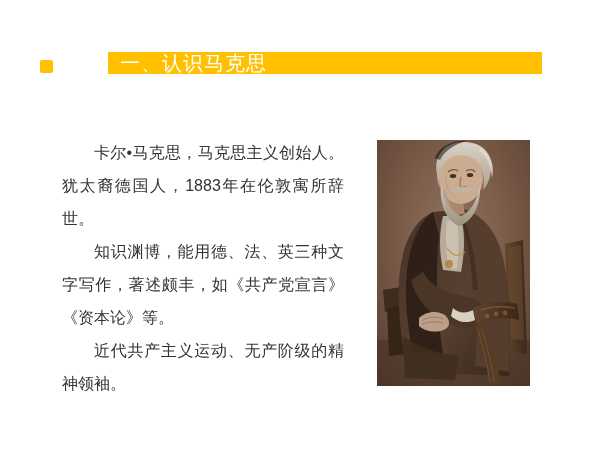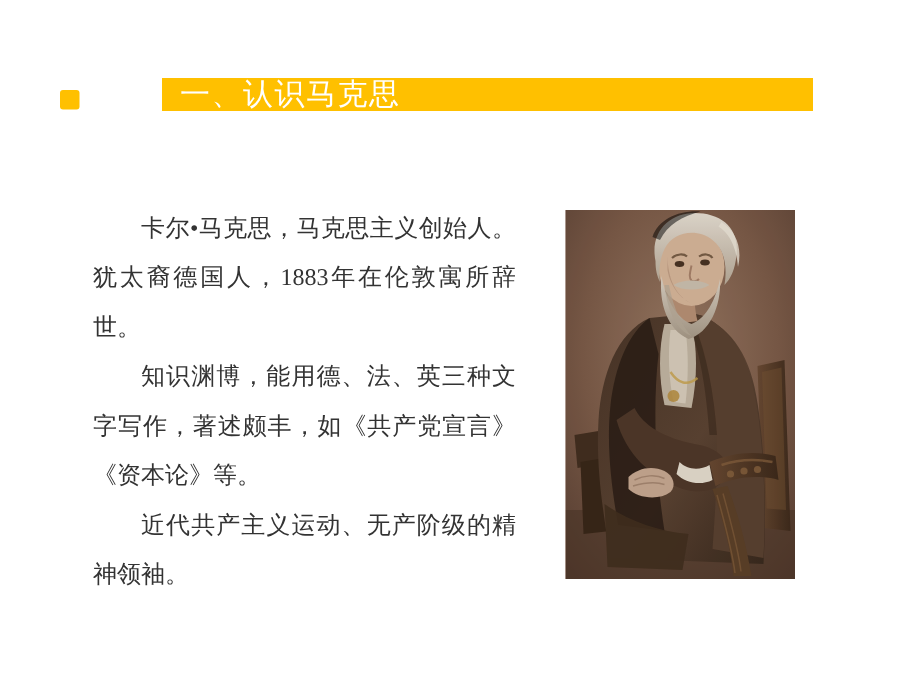--- a/index.html
+++ b/index.html
@@ -62,21 +62,21 @@
   #body-text {
     position: absolute;
     left: 62px;
     top: 136px;
     width: 282px;
     color: #333333;
     font-size: 16px;
     line-height: 33px;
     text-align: justify;
     text-justify: inter-ideograph;
-    font-family: Liberation Serif, serif;
+    font-family: Liberation Sans, sans-serif;
   }
   #body-text p {
     margin: 0 0 0 0;
     text-indent: 2em;
   }
 
   
   #portrait-frame {
     position: absolute;
     left: 377px;

